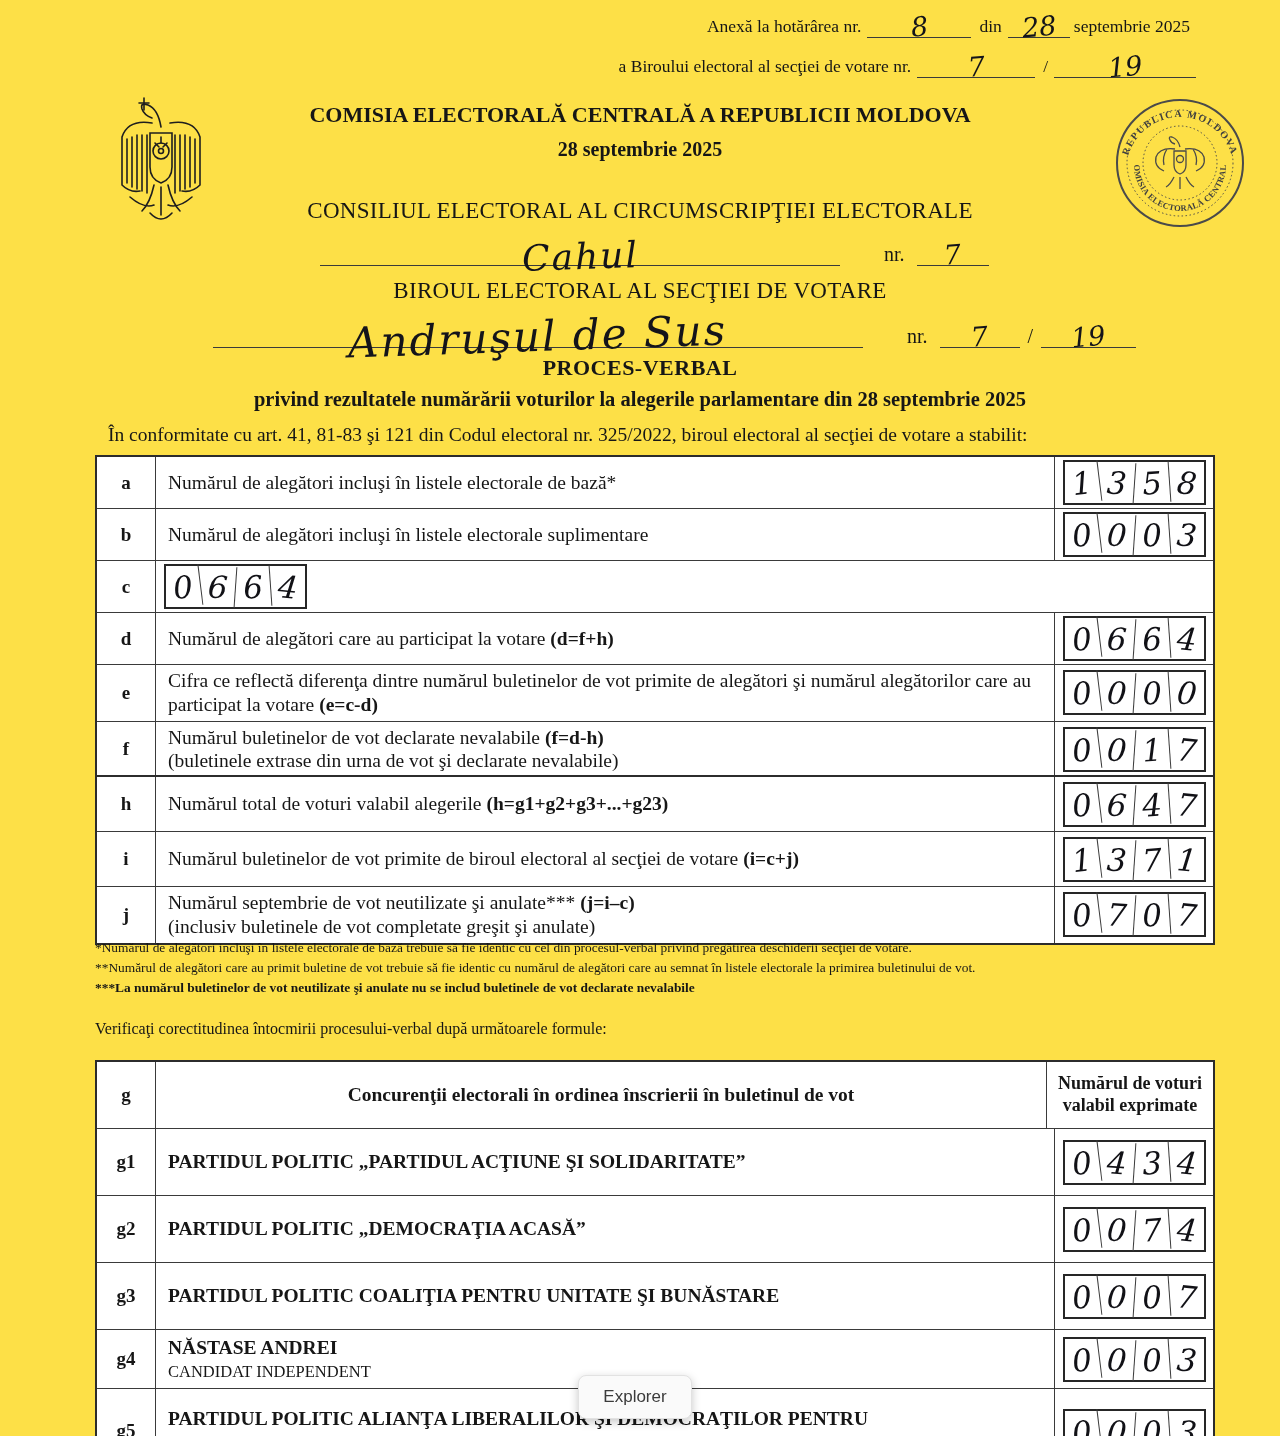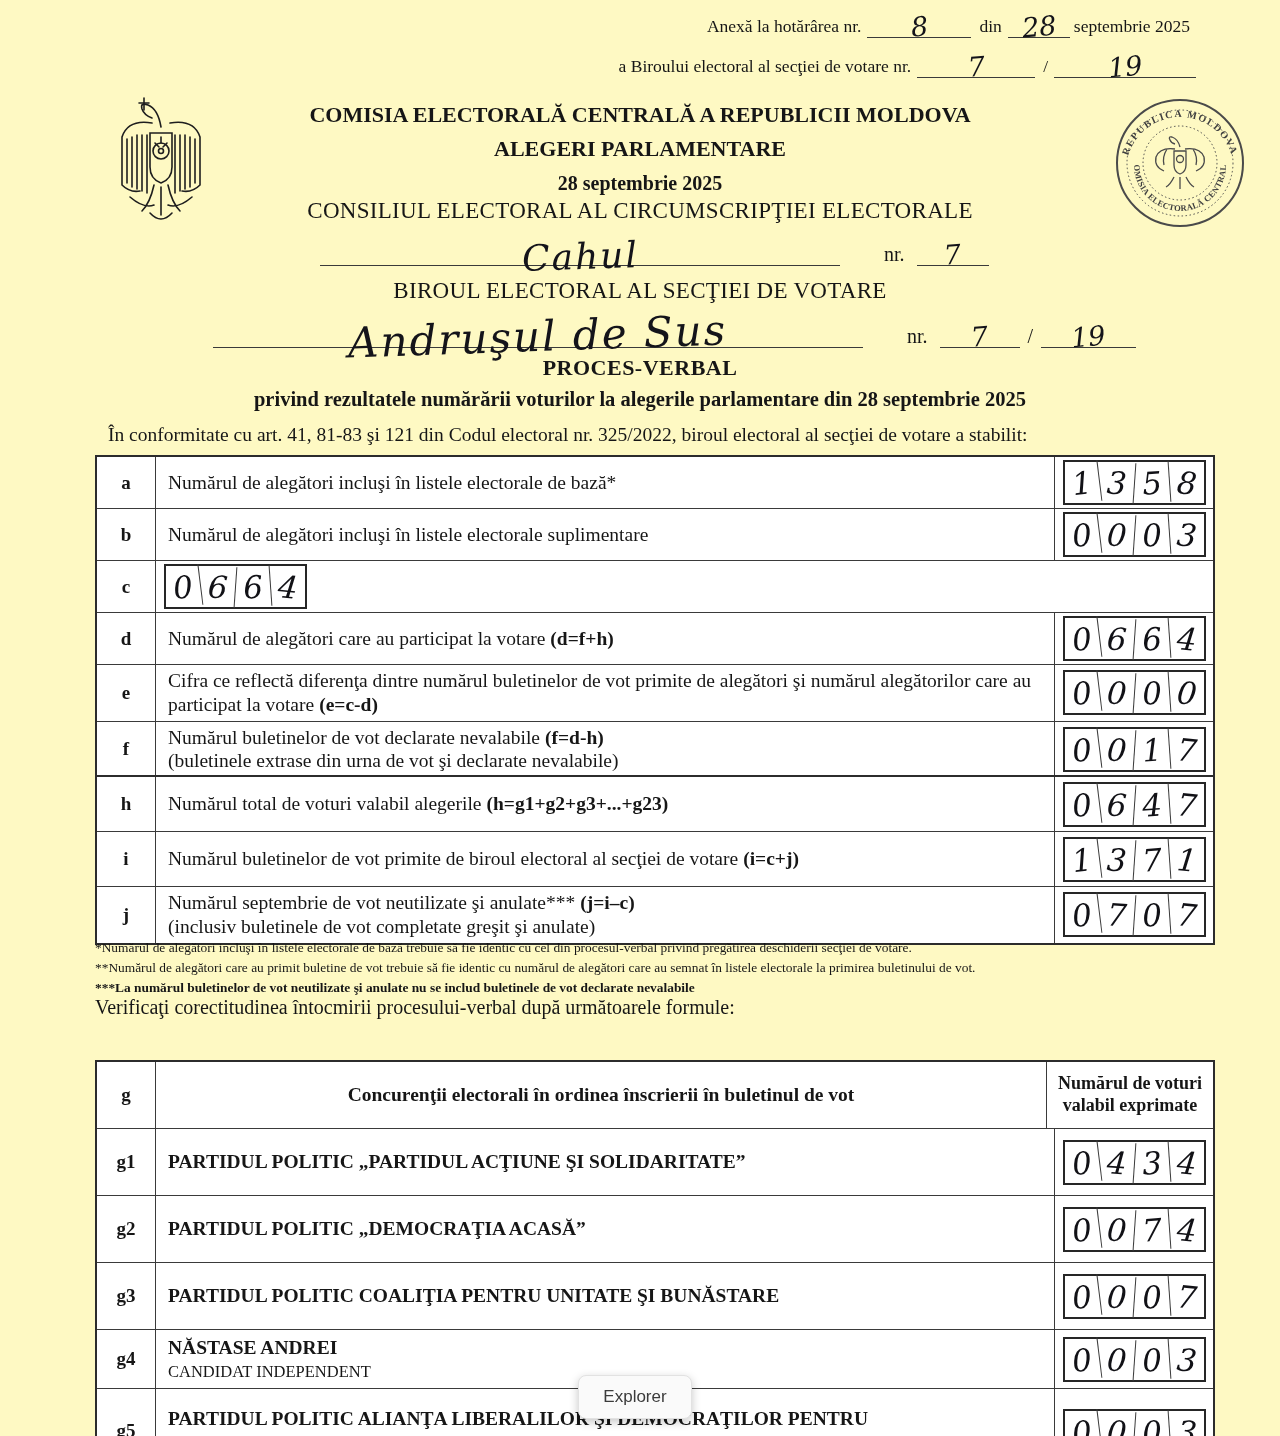--- a/index.html
+++ b/index.html
@@ -1,18 +1,18 @@
 <!DOCTYPE html>
 <html><head>
 <meta charset="utf-8">
 <style>
   html,body{margin:0;padding:0;background:#e8e8e8;}
   .page{
     position:relative; width:1280px; height:1436px; overflow:hidden;
-    background:#fef9c3; color:#161616;
+    background:#fde047; color:#161616;
     font-family:"Liberation Serif", serif;
   }
   
   .hw{font-family:"DejaVu Serif", serif; font-style:italic; color:#14141a;}
   .hw-sm{font-size:27px; display:inline-block; transform:rotate(-5deg);}
   .hw-sig{letter-spacing:2px; display:inline-block; transform:rotate(-2deg); white-space:nowrap;}
   
   .annex{position:absolute; top:4px; right:84px; font-size:17.5px;}
   .annex-row{display:flex; align-items:flex-end; justify-content:flex-end; height:34px; margin-bottom:6px;}
   .annex-row .lbl{margin:0 6px 0 0; padding-bottom:1px;}
@@ -55,21 +55,21 @@
   .vbox span{width:34px; height:41px; display:flex; align-items:center; justify-content:center;
     border-right:1.6px solid #3a3a3a; font-family:"DejaVu Serif", serif; font-style:italic; font-size:31px; color:#111116;}
   .vbox span:last-child{border-right:none;}
   .vbox span:nth-child(1){transform:rotate(-7deg);}
   .vbox span:nth-child(2){transform:rotate(4deg);}
   .vbox span:nth-child(3){transform:rotate(-4deg);}
   .vbox span:nth-child(4){transform:rotate(6deg);}
   
   .fnotes{position:absolute; top:938px; left:95px; width:1130px; font-size:13.4px; line-height:1.5;}
   .fn-bold{font-weight:bold;}
-  .verify{position:absolute; top:996px; left:95px; font-size:20px;}
+  .verify{position:absolute; top:1020px; left:95px; font-size:16px;}
   .formulas{position:absolute; top:1028px; left:95px; font-size:21px; font-weight:bold;}
   
   .ghead{min-height:66px;}
   .ghead .gname-h{flex:1; border-right:1.6px solid #3a3a3a; display:flex; align-items:center; justify-content:center; font-weight:bold; font-size:19.5px; text-align:center; padding:0 10px;}
   .gval-h{flex:0 0 158px; display:flex; align-items:center; justify-content:center; font-weight:bold; font-size:18px; text-align:center; line-height:1.2; padding:0 4px;}
   .grow{min-height:66px;}
   .g4row{min-height:58px;} .g5row{min-height:84px;}
   .gname{font-weight:bold;}
   .gsub{font-weight:normal; font-size:16.5px; margin-top:3px;}
   
@@ -147,21 +147,20 @@
       <path d="M63 52 Q48 50 44 60 Q42 70 52 74 M55 52 Q50 60 52 68"></path>
       <path d="M73 52 Q88 50 92 60 Q94 70 84 74 M81 52 Q86 60 84 68"></path>
       <path d="M62 54 h12 v14 q0 7 -6 9 q-6 -2 -6 -9 z"></path>
       <circle cx="68" cy="62" r="3.5"></circle>
       <path d="M62 80 q-4 8 -8 10 M74 80 q4 8 8 10 M68 80 v12"></path>
     </g>
   </svg>
 
   <div class="hdr">
     <div class="h1">COMISIA ELECTORALĂ CENTRALĂ A REPUBLICII MOLDOVA</div>
-    <div class="h2">ALEGERI PARLAMENTARE</div>
     <div class="h3">28 septembrie 2025</div>
   </div>
 
   <div class="council-lbl">CONSILIUL ELECTORAL AL CIRCUMSCRIPŢIEI ELECTORALE</div>
   <div class="council-row">
     <span class="blank uline1">
         <span class="hw hw-sig">Cahul</span>
       </span>
     <span class="nrlbl">nr.</span>
     <span class="blank" style="width:72px;">

